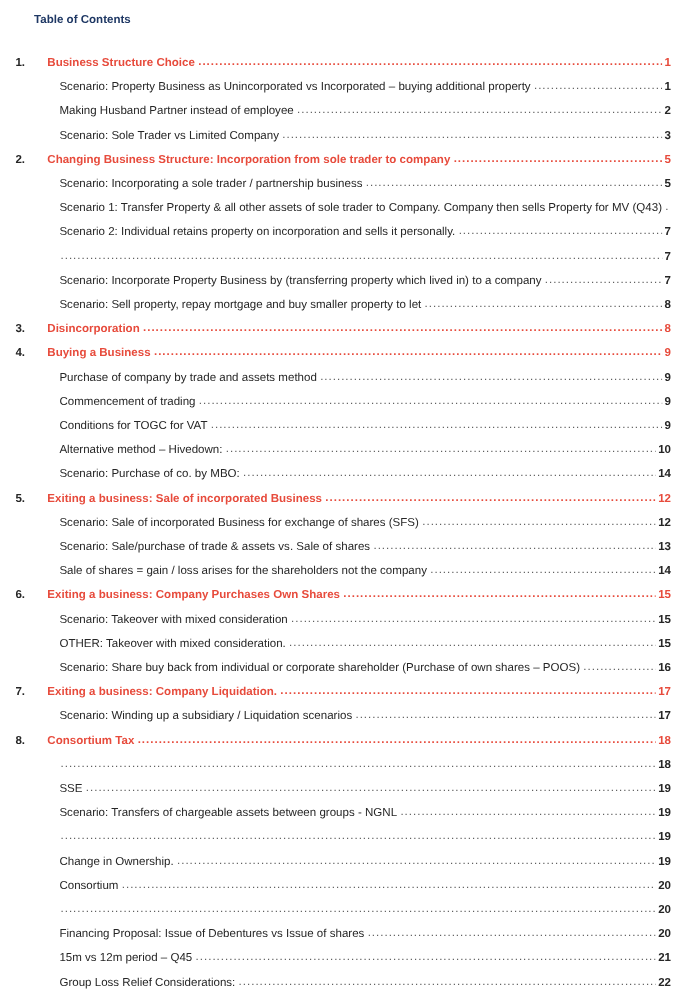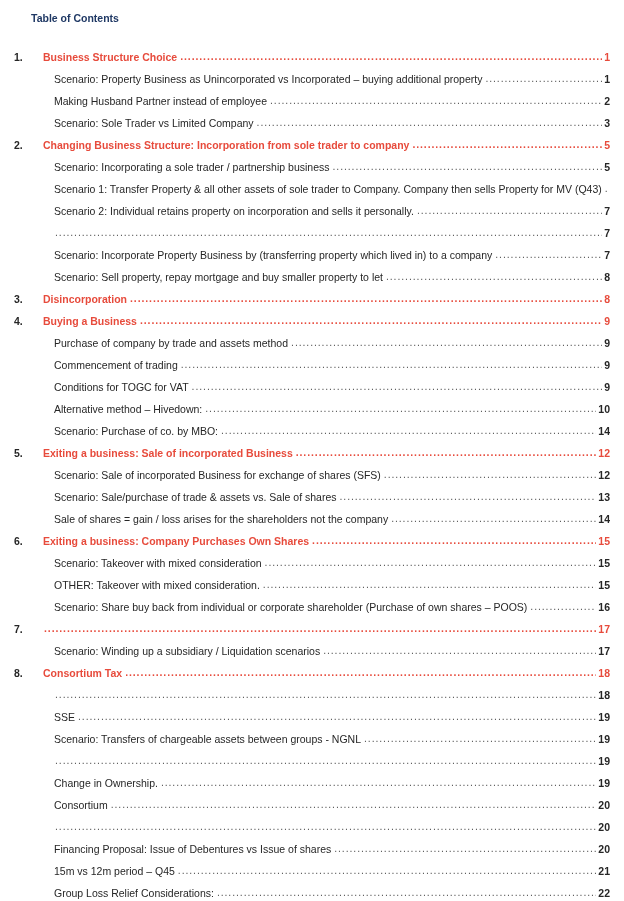--- a/index.html
+++ b/index.html
@@ -275,20 +275,21 @@
         <span class="pageno">15</span>
       </div>
       <div class="entry lvl2">
         <span class="num"></span>
         <span class="label">Scenario: Share buy back from individual or corporate shareholder (Purchase of own shares – POOS)</span>
         <span class="dots">...................................................................................................................................................................................................................................................................</span>
         <span class="pageno">16</span>
       </div>
       <div class="entry lvl1">
         <span class="num">7.</span>
+        <span class="label">Exiting a business: Company Liquidation.</span>
         <span class="dots">...................................................................................................................................................................................................................................................................</span>
         <span class="pageno">17</span>
       </div>
       <div class="entry lvl2">
         <span class="num"></span>
         <span class="label">Scenario: Winding up a subsidiary / Liquidation scenarios</span>
         <span class="dots">...................................................................................................................................................................................................................................................................</span>
         <span class="pageno">17</span>
       </div>
       <div class="entry lvl1">

